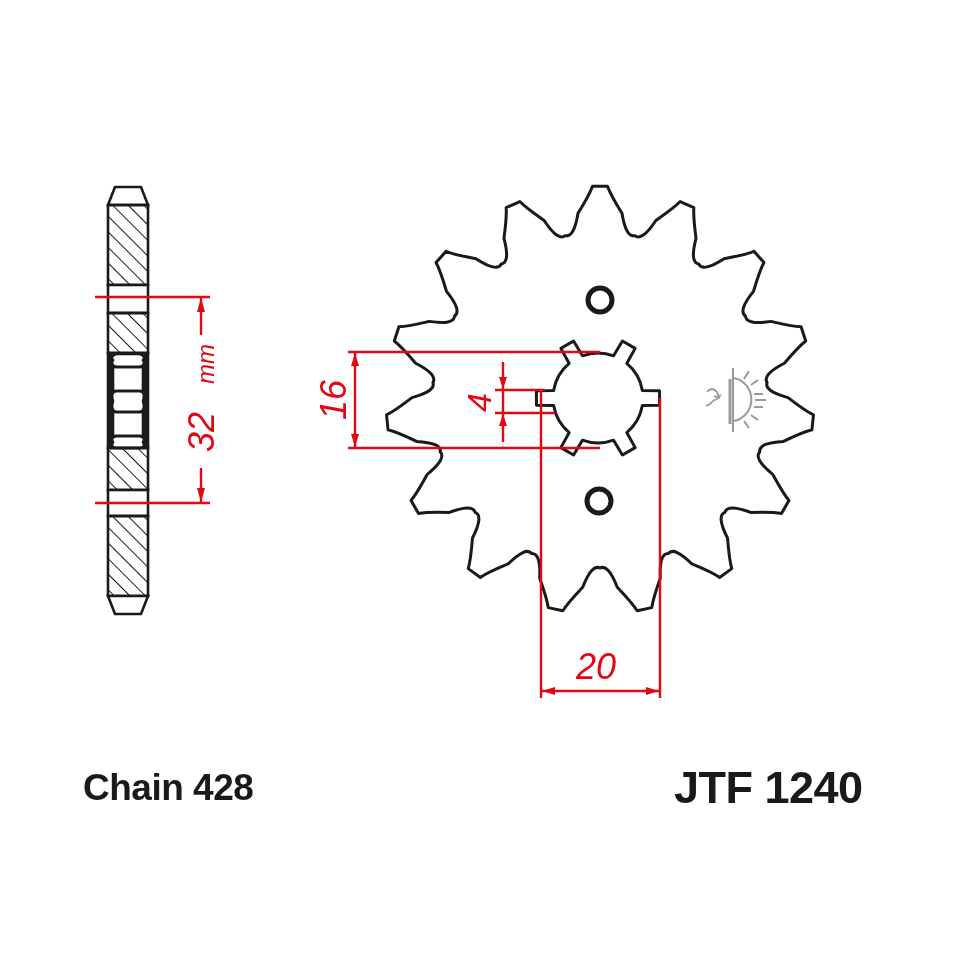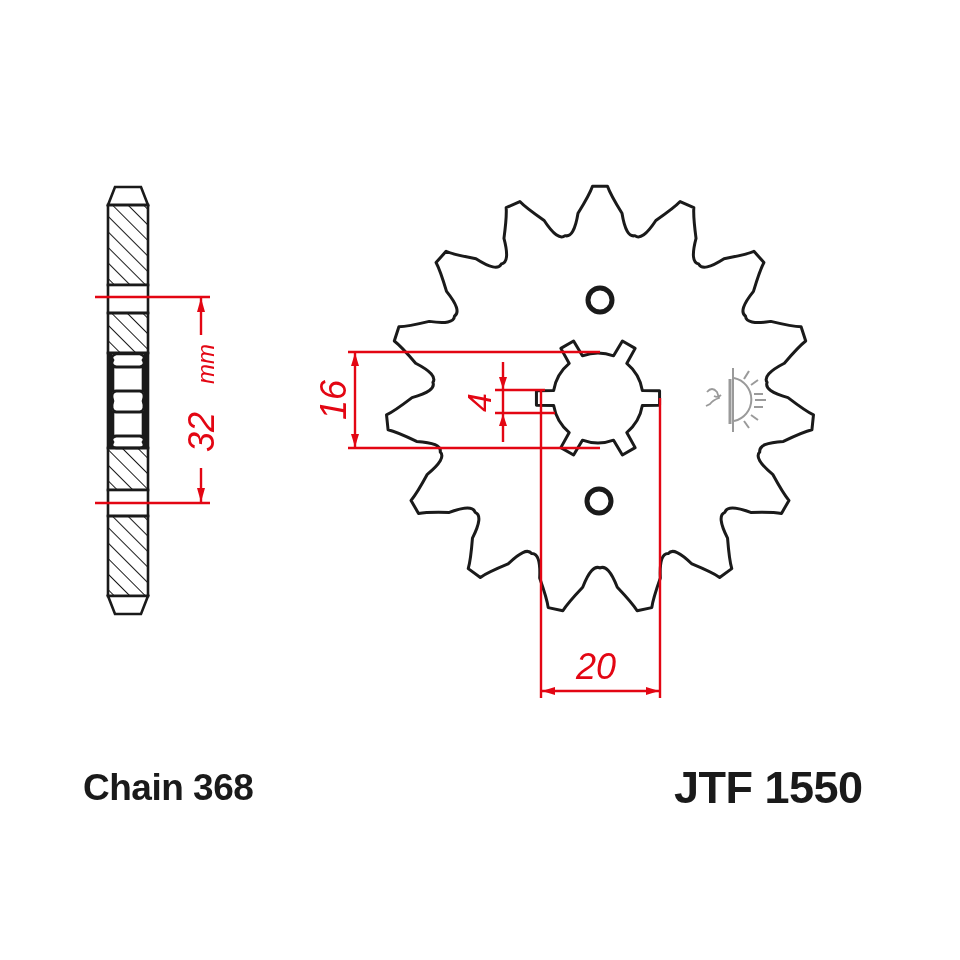--- a/index.html
+++ b/index.html
@@ -97,14 +97,14 @@
   <g stroke="#e30613" stroke-width="2.4" fill="#e30613">
     <line x1="541" y1="390" x2="541" y2="698"></line>
     <line x1="660" y1="398" x2="660" y2="698"></line>
     <line x1="541" y1="691" x2="660" y2="691"></line>
     <path d="M542,691 L555,687 L555,695 Z" stroke="none"></path>
     <path d="M659,691 L646,687 L646,695 Z" stroke="none"></path>
     <text class="dimtext" x="576" y="679" font-size="36" stroke="none">20</text>
   </g>
 </svg>
 
-<div id="chain-label" class="caption">Chain 368</div>
-<div id="part-label" class="caption">JTF 1550</div>
+<div id="chain-label" class="caption">Chain 428</div>
+<div id="part-label" class="caption">JTF 1240</div>
 
 </body></html>

